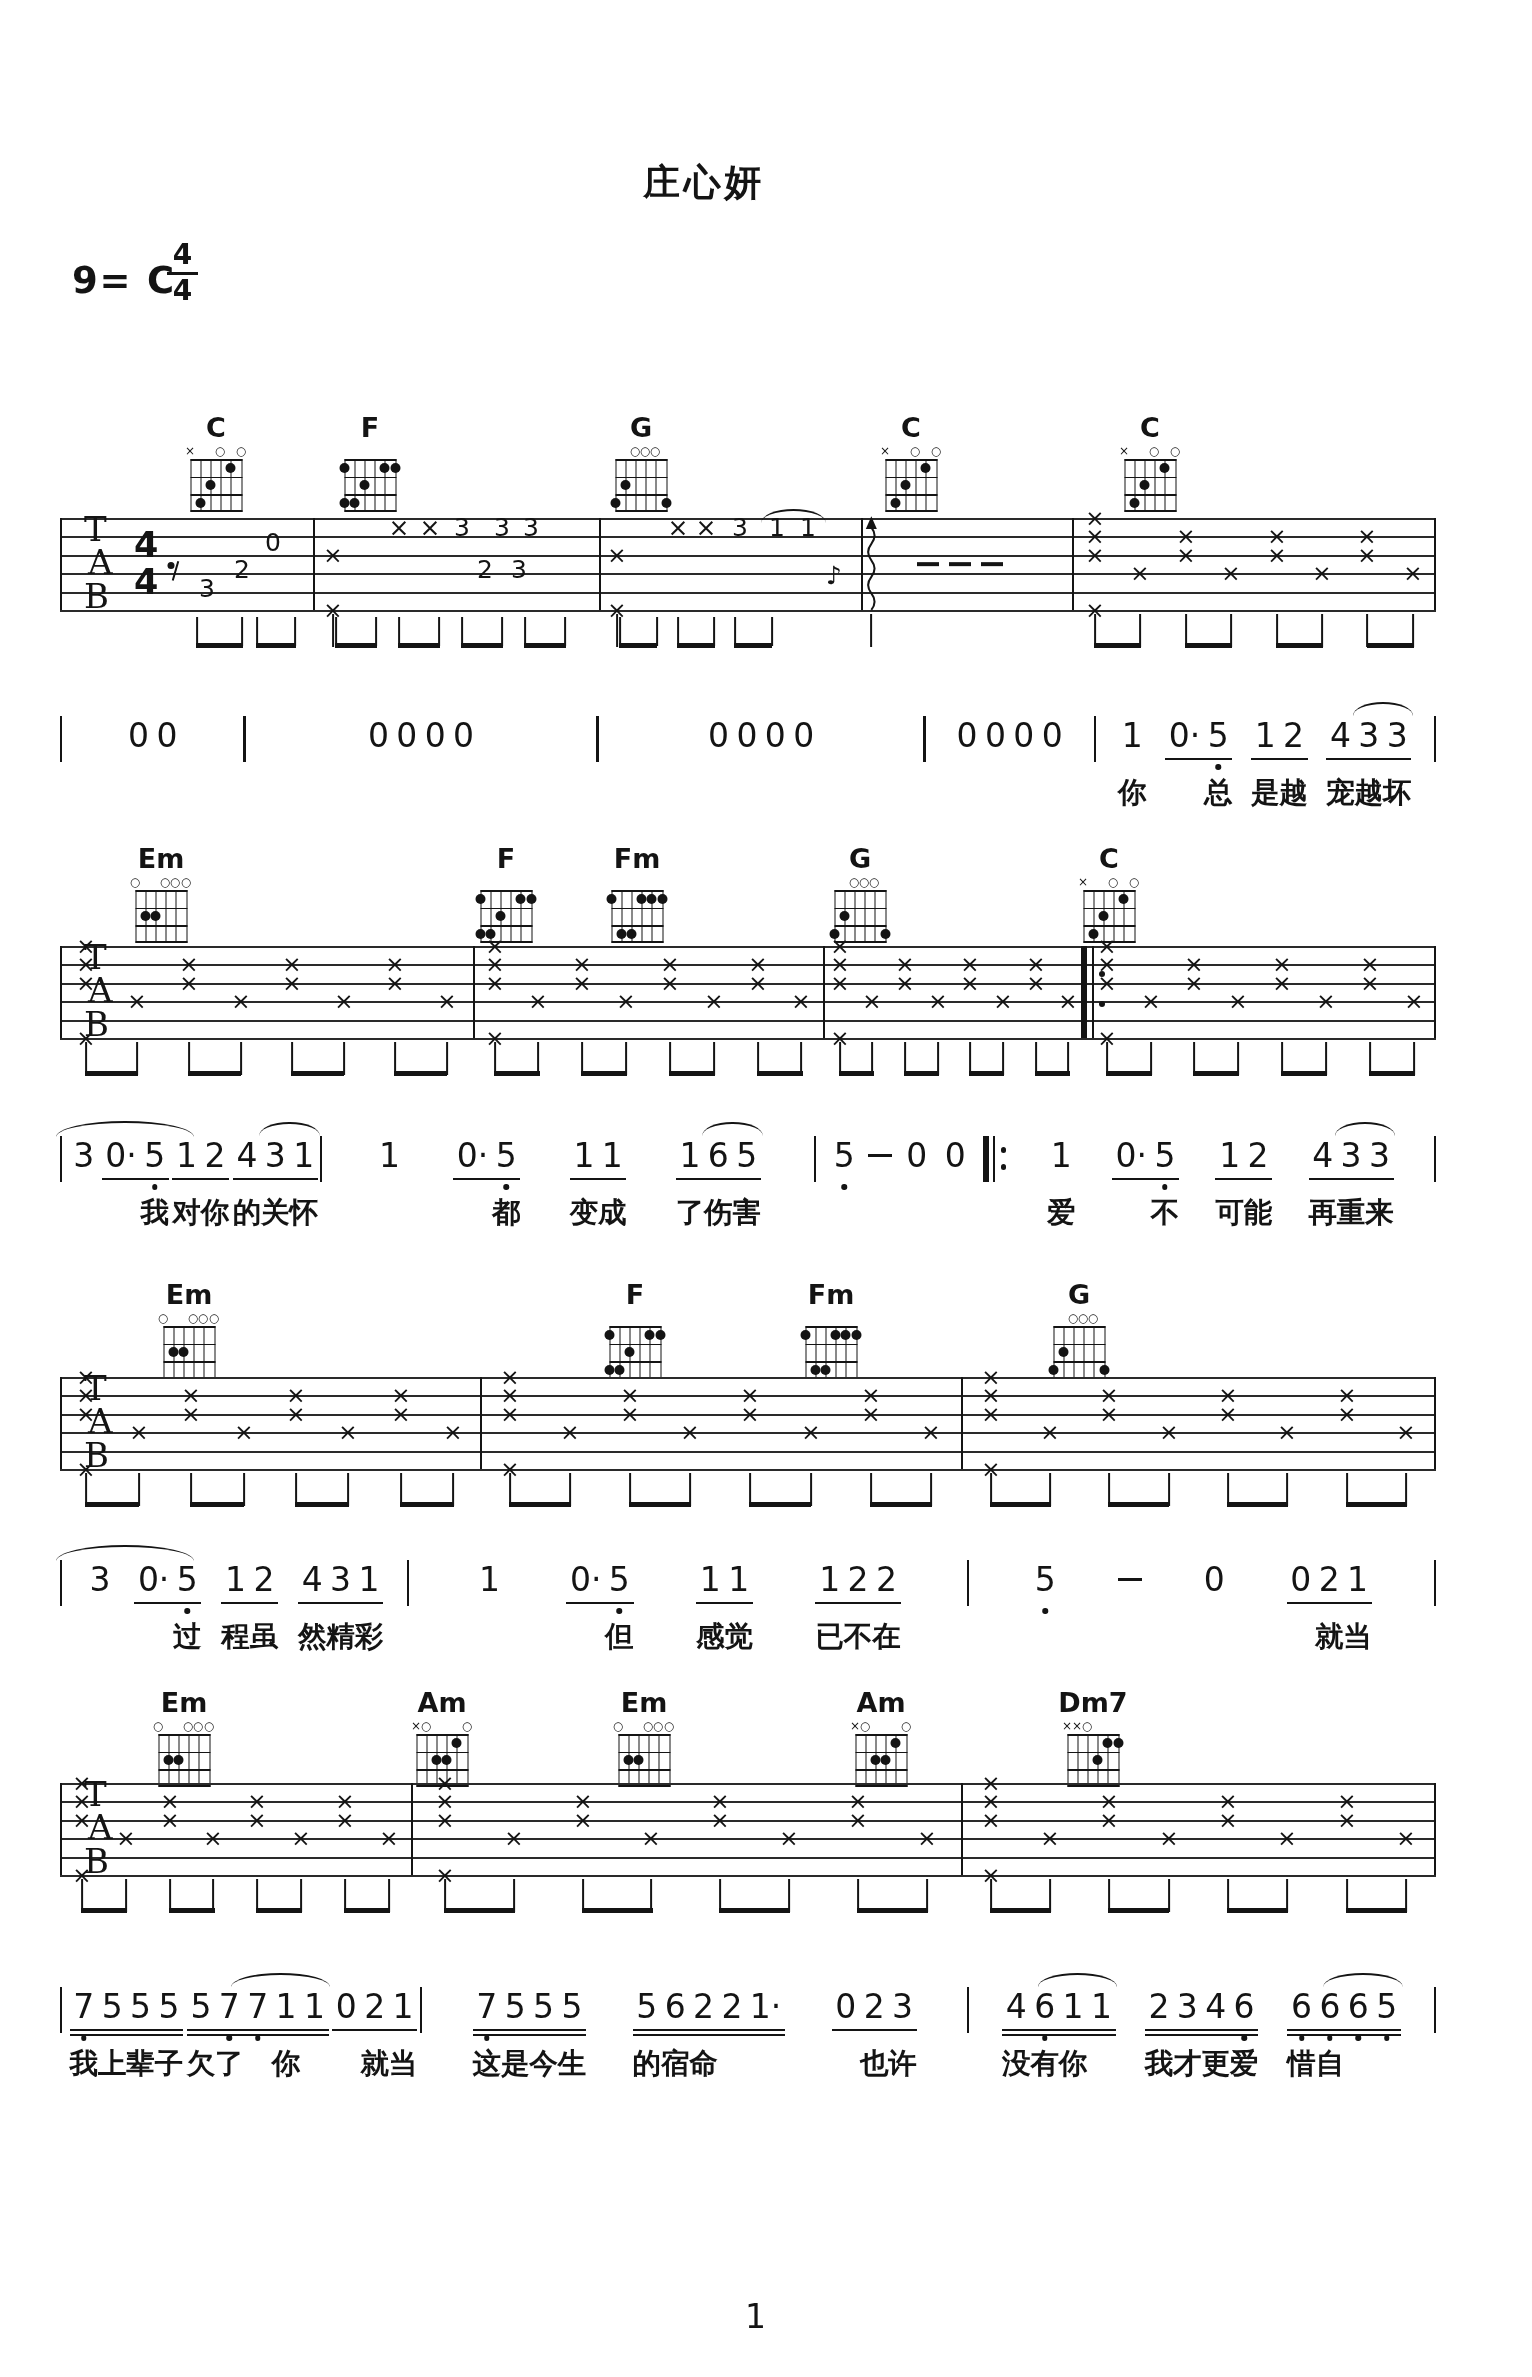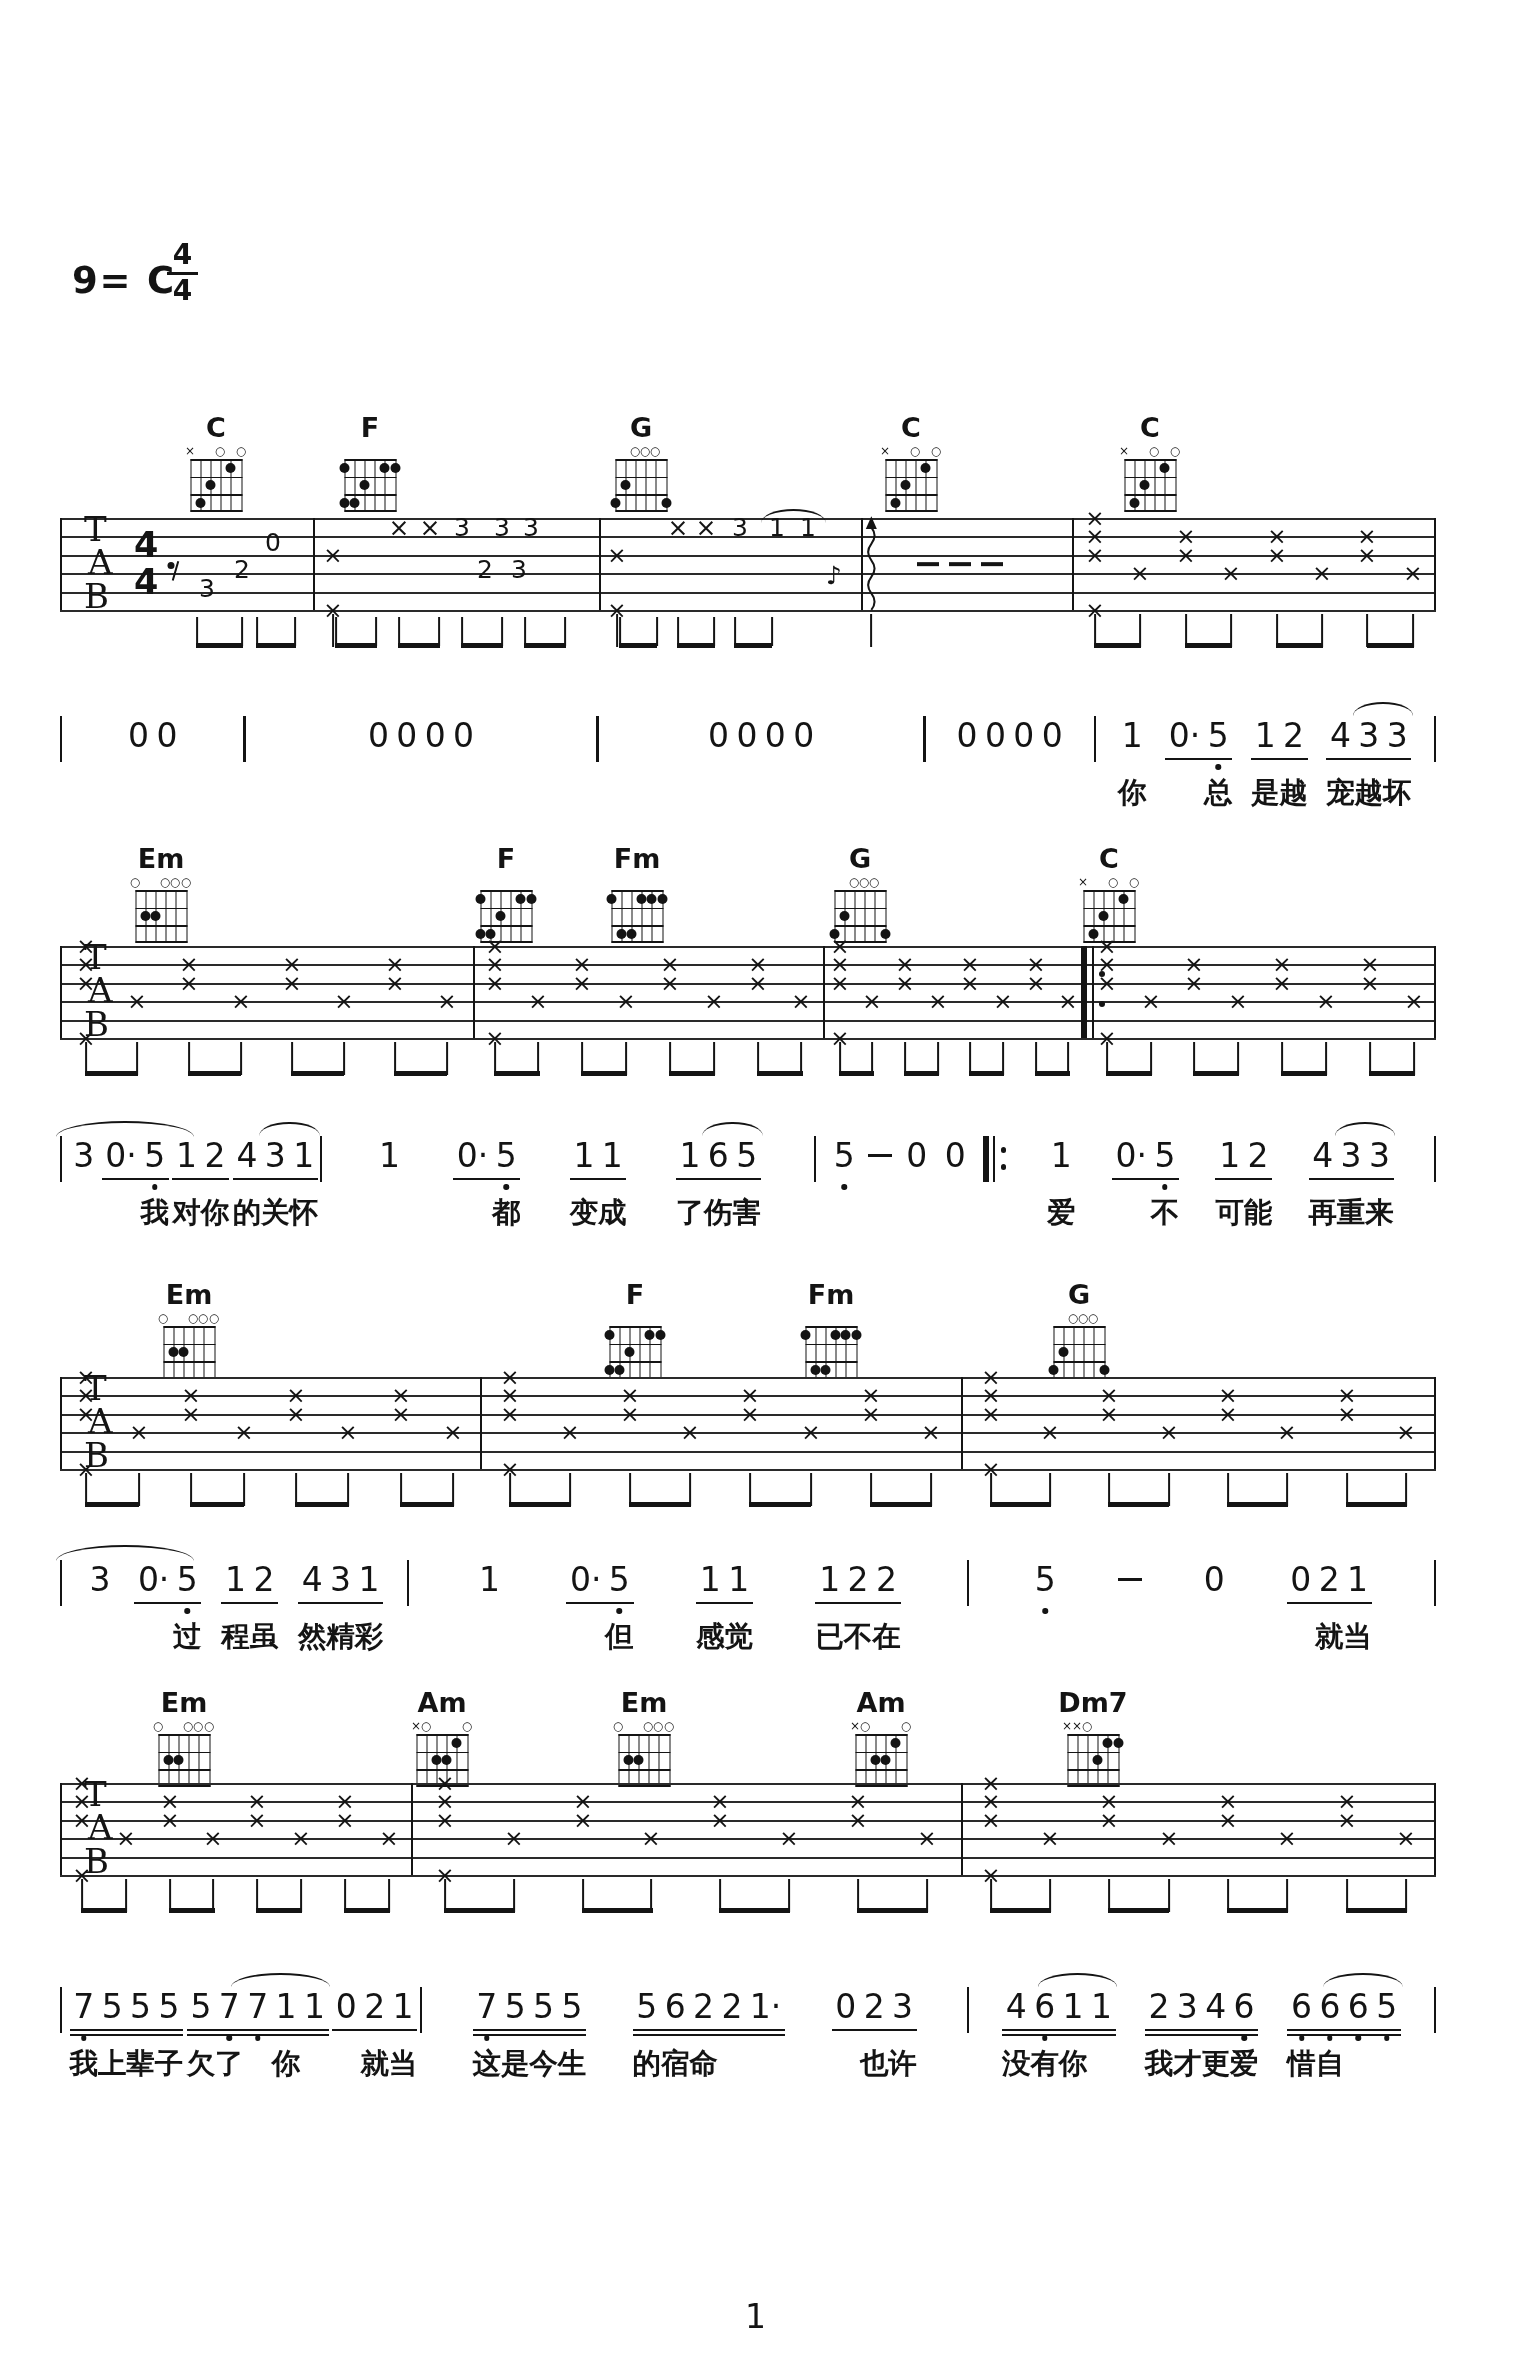--- a/index.html
+++ b/index.html
@@ -57,20 +57,21 @@
   .srpt-thick{position:absolute;width:6.4px;height:92px;background:#141414;}
   .srpt-thin{position:absolute;width:2.3px;height:92px;background:#141414;}
   .srpt-dot{position:absolute;width:6.4px;height:6.4px;border-radius:50%;background:#141414;}
   .pagenum{left:745px;top:2297px;font-size:33px;}
   .arrowsvg{position:absolute;}
 </style>
 </head>
 <body>
 
 <div id="page">
+  <div class="abs artist">庄心妍</div>
   <div class="abs keysig">9= C</div>
   <div class="abs frac">
     <div>4</div>
     <div class="bar"></div>
     <div>4</div>
   </div>
   <div id="systems">
       <div class="chord" style="left: 216px; top: 414px;">
         <div class="cname">C</div>
         <div class="cmarks">

